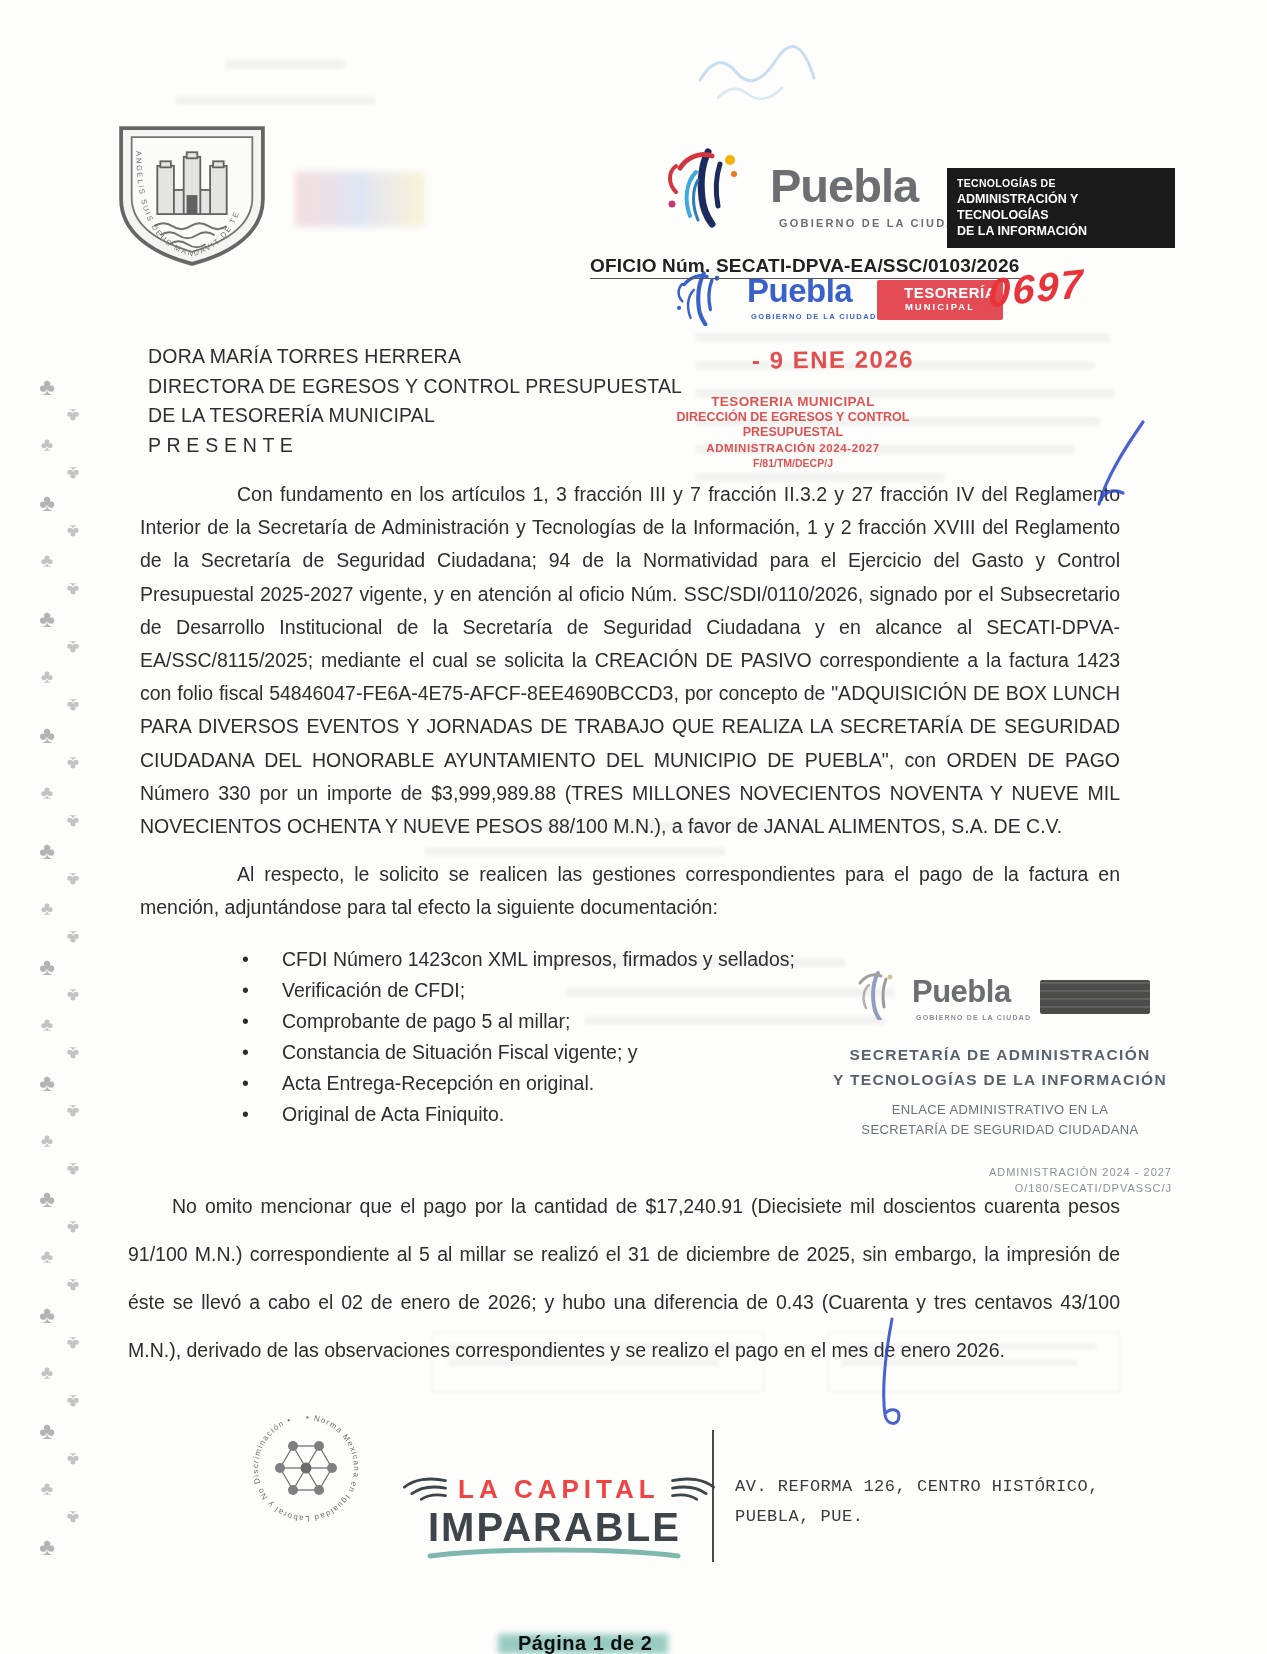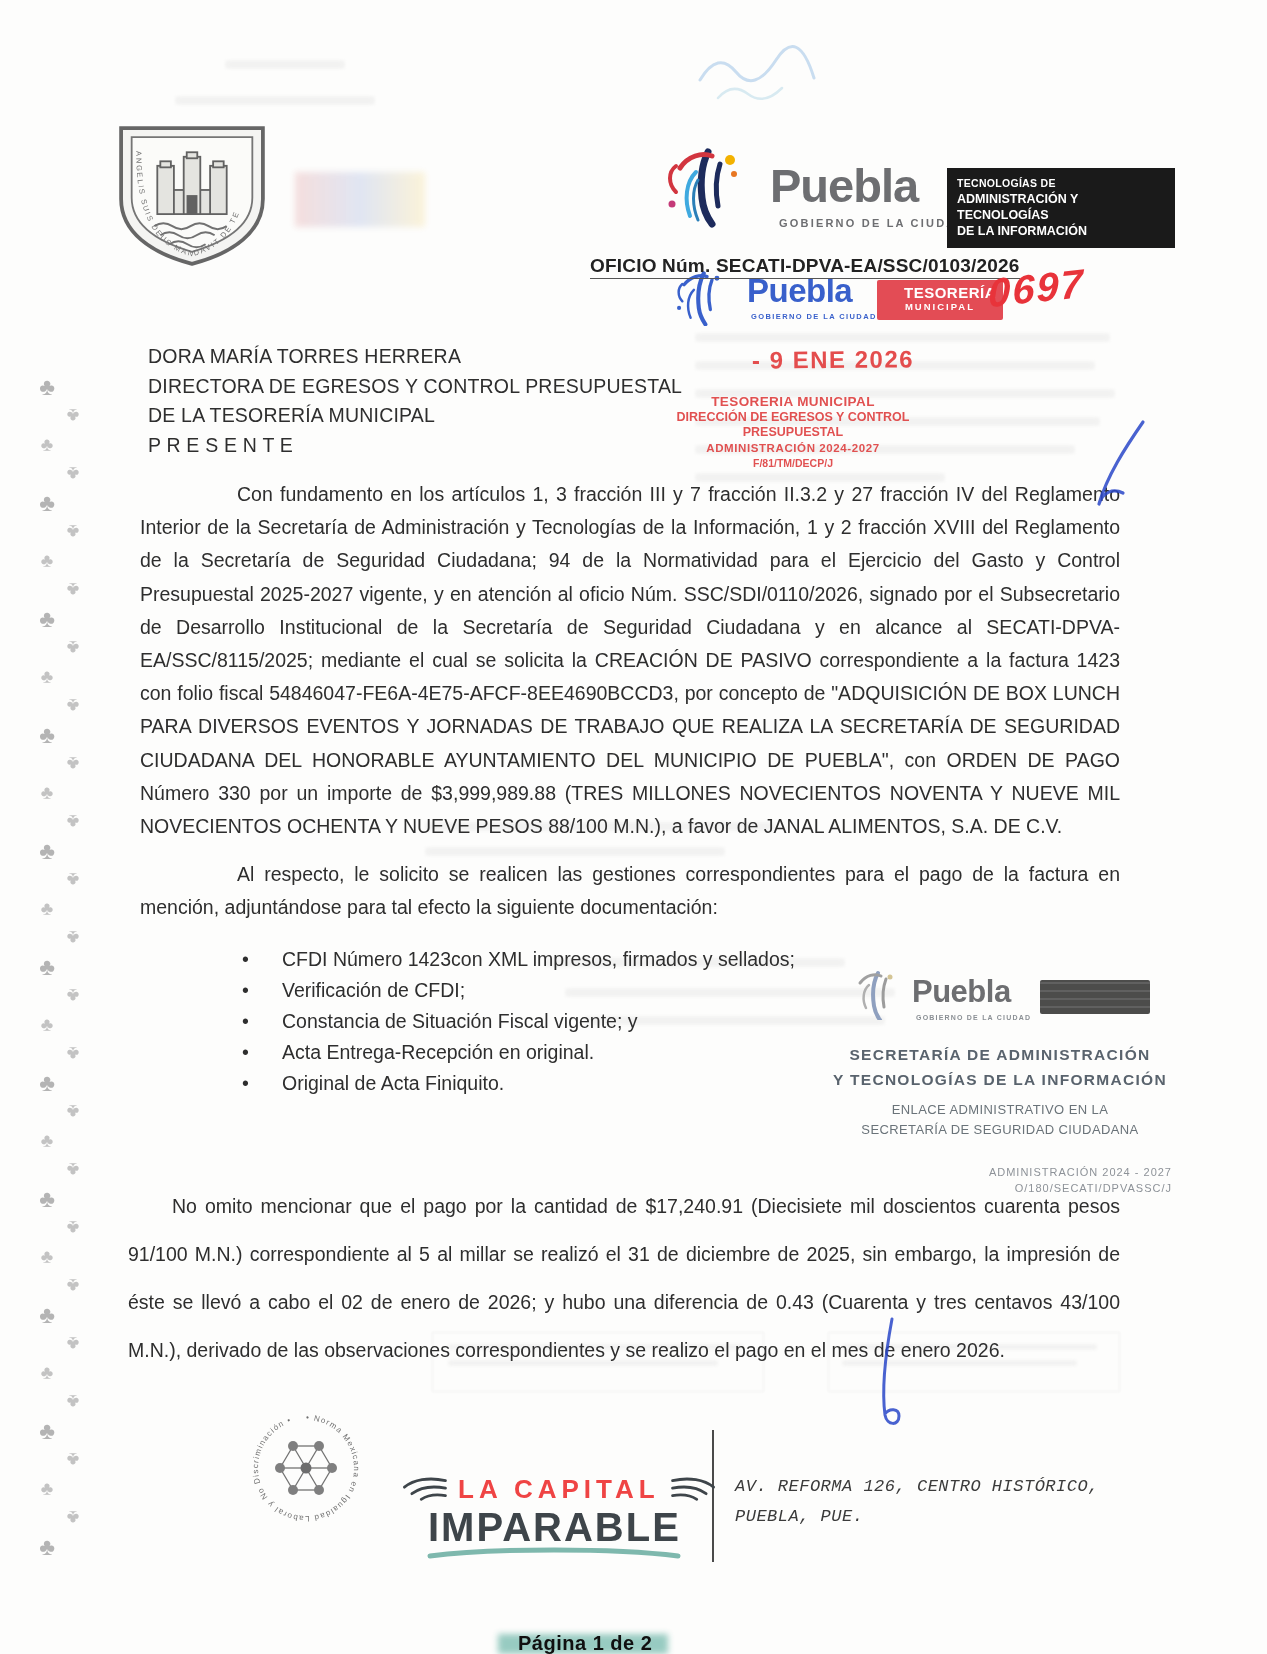--- a/index.html
+++ b/index.html
@@ -79,21 +79,21 @@
 
   
   #badge{position:absolute;left:246px;top:1408px;width:120px;height:120px;z-index:2;opacity:.85;}
   #capital-block{position:absolute;left:400px;top:1474px;z-index:3;}
   .cap-row{display:flex;align-items:center;gap:10px;}
   #capital-top{font-size:26px;font-weight:bold;letter-spacing:5px;color:#ef4444;}
   #capital-bottom{font-size:40px;font-weight:bold;letter-spacing:2px;color:#3e454a;margin:0 0 0 28px;}
   #teal-swoosh{display:block;margin:-4px 0 0 24px;opacity:.55;}
   #footer-divider{position:absolute;left:712px;top:1430px;width:2px;height:132px;background:#4a4a4a;z-index:2;}
   #address{position:absolute;left:735px;top:1472px;font-family:"Liberation Mono","DejaVu Sans Mono",monospace;
-        font-size:17px;line-height:30px;color:#3b3b3b;z-index:3;letter-spacing:.5px;font-style:italic;}
+        font-size:17px;line-height:30px;color:#3b3b3b;z-index:3;letter-spacing:.5px;}
   #pagina-blob{position:absolute;left:498px;top:1634px;width:170px;height:20px;background:#1d8f7a;opacity:.45;filter:blur(3px);z-index:2;}
   #pagina{position:absolute;left:518px;top:1632px;font-size:20px;font-weight:bold;color:#101010;z-index:3;letter-spacing:.5px;}
 </style>
 </head>
 <body>
 
 <div id="page">
 
   <div class="ghostline" style="left:175px;top:96px;width:200px;"></div>
   <div class="ghostline" style="left:225px;top:60px;width:120px;"></div>
@@ -252,20 +252,23 @@
   </svg>
 
   <div id="p1">Con fundamento en los artículos 1, 3 fracción III y 7 fracción II.3.2 y 27 fracción IV del Reglamento Interior de la Secretaría de Administración y Tecnologías de la Información, 1 y 2 fracción XVIII del Reglamento de la Secretaría de Seguridad Ciudadana; 94 de la Normatividad para el Ejercicio del Gasto y Control Presupuestal 2025-2027 vigente, y en atención al oficio Núm. SSC/SDI/0110/2026, signado por el Subsecretario de Desarrollo Institucional de la Secretaría de Seguridad Ciudadana y en alcance al SECATI-DPVA-EA/SSC/8115/2025; mediante el cual se solicita la CREACIÓN DE PASIVO correspondiente a la factura 1423 con folio fiscal 54846047-FE6A-4E75-AFCF-8EE4690BCCD3, por concepto de "ADQUISICIÓN DE BOX LUNCH PARA DIVERSOS EVENTOS Y JORNADAS DE TRABAJO QUE REALIZA LA SECRETARÍA DE SEGURIDAD CIUDADANA DEL HONORABLE AYUNTAMIENTO DEL MUNICIPIO DE PUEBLA", con ORDEN DE PAGO Número 330 por un importe de $3,999,989.88 (TRES MILLONES NOVECIENTOS NOVENTA Y NUEVE MIL NOVECIENTOS OCHENTA Y NUEVE PESOS 88/100 M.N.), a favor de JANAL ALIMENTOS, S.A. DE C.V.</div>
   <div id="p2">Al respecto, le solicito se realicen las gestiones correspondientes para el pago de la factura en mención, adjuntándose para tal efecto la siguiente documentación:</div>
   <div id="bullets">
     <div class="bullet-row">
         <span>CFDI Número 1423con XML impresos, firmados y sellados;</span>
       </div>
     <div class="bullet-row">
         <span>Verificación de CFDI;</span>
+      </div>
+    <div class="bullet-row">
+        <span>Comprobante de pago 5 al millar;</span>
       </div>
     <div class="bullet-row">
         <span>Constancia de Situación Fiscal vigente; y</span>
       </div>
     <div class="bullet-row">
         <span>Acta Entrega-Recepción en original.</span>
       </div>
     <div class="bullet-row">
         <span>Original de Acta Finiquito.</span>
       </div>

